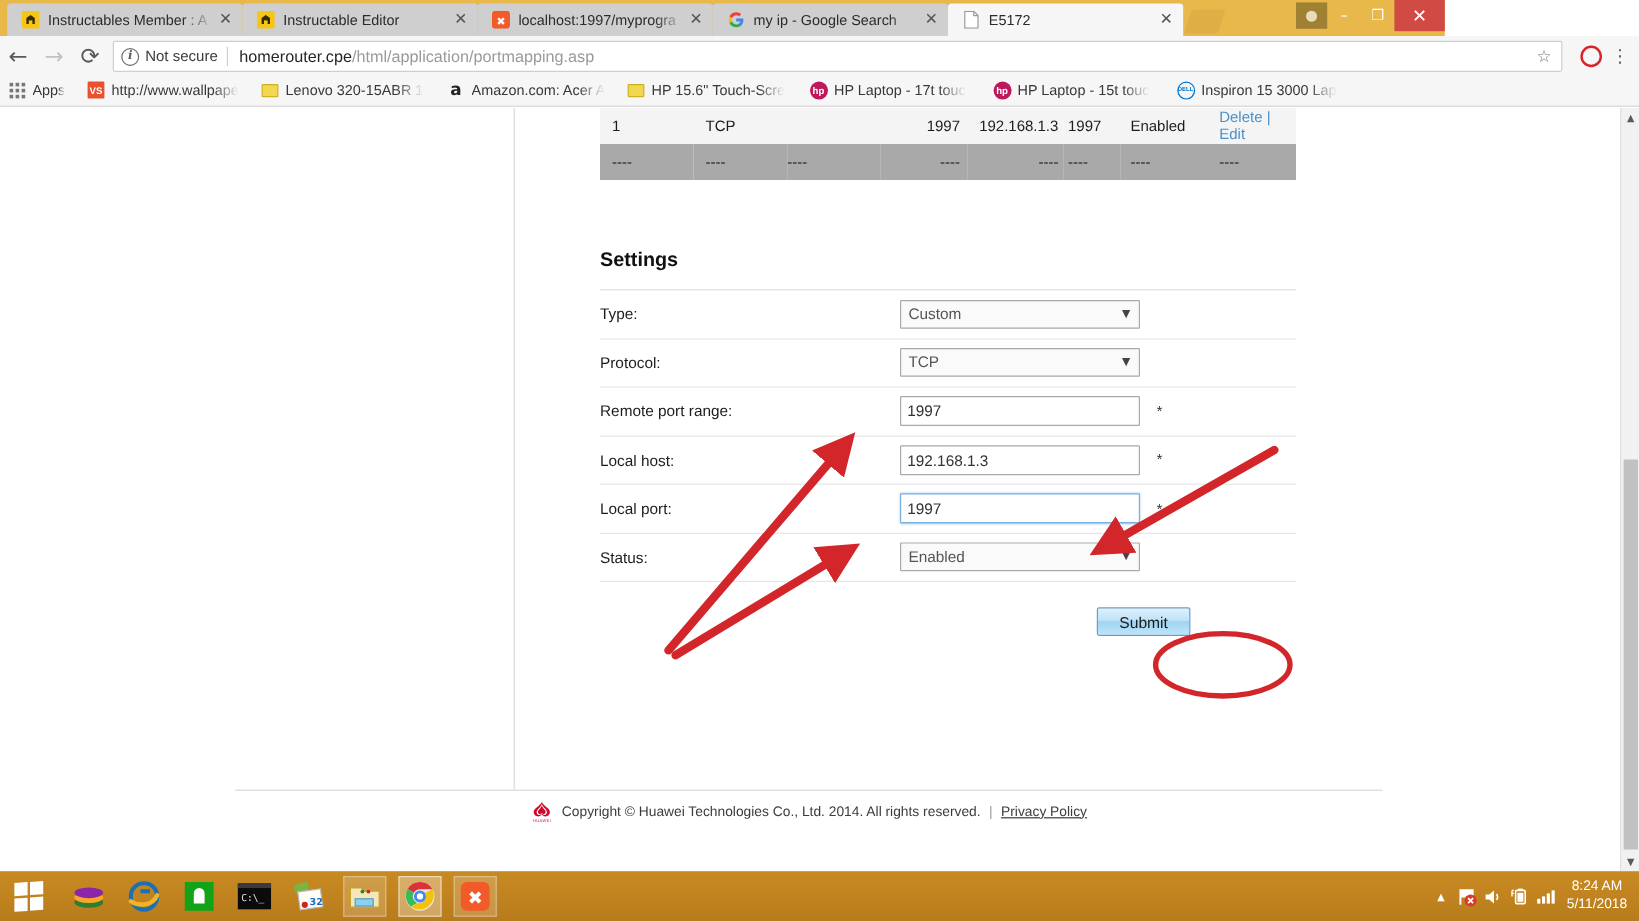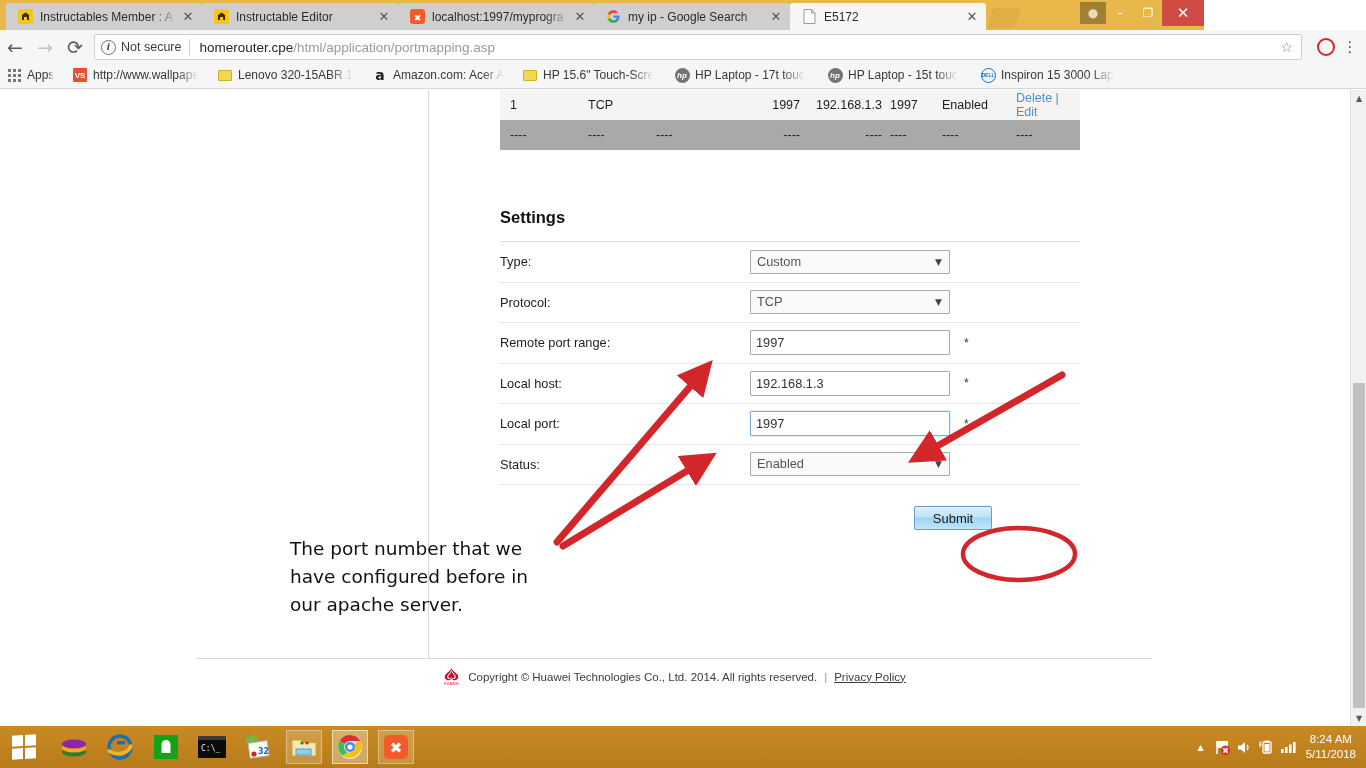--- a/index.html
+++ b/index.html
@@ -111,22 +111,22 @@
   }
   .apps-grid { display: grid; grid-template-columns: repeat(3, 3px); grid-gap: 2px; }
   .apps-grid i { width: 3px; height: 3px; background: #787878; display: block; }
   .folder-ico {
     width: 14px; height: 11px; background: #f2d74f; border: 1px solid #cdb227;
     border-radius: 1px;
   }
   .vs-ico { width: 14px; height: 14px; background: #e8502e; color: #fff;
             font-size: 8px; font-weight: bold; display:flex; align-items:center;
             justify-content:center; border-radius:1px; }
-  .hp-ico { width: 15px; height: 15px; border-radius: 50%; background: #737373;
-            color:#fff; font-size:8px; font-style:italic; font-weight:bold;
+  .hp-ico { width: 15px; height: 15px; border-radius: 50%; background: #be185d;
+            color:#fff; font-size:8px; font-weight:bold;
             display:flex; align-items:center; justify-content:center; }
   .dell-ico { width: 15px; height: 15px; border-radius: 50%; border: 1.5px solid #0076ce;
             color:#0076ce; font-size:5px; font-weight:bold;
             display:flex; align-items:center; justify-content:center; }
   .amzn-ico { font-size: 14px; font-weight: bold; color: #222; font-family: "DejaVu Sans", sans-serif; }
 
   
   .viewport {
     position: absolute; left: 0; top: 90px; width: 1366px; height: 636px;
     background: #fff; overflow: hidden;
@@ -519,23 +519,20 @@
       <path d="M557,452 L700,285" stroke="#d3262b" stroke-width="7" fill="none" stroke-linecap="round" marker-end="url(#ah)"></path>
 
       <path d="M563,456 L700,373" stroke="#d3262b" stroke-width="7" fill="none" stroke-linecap="round" marker-end="url(#ah)"></path>
 
       <path d="M1062,285 L925,363" stroke="#d3262b" stroke-width="7" fill="none" stroke-linecap="round" marker-end="url(#ah)"></path>
     </svg>
 
     <svg width="1366" height="636" style="position:absolute;left:0;top:0;">
       <ellipse cx="1019" cy="464" rx="56" ry="26" fill="none" stroke="#d3262b" stroke-width="4.5"></ellipse>
     </svg>
-    <div class="anno-text" style="left:290px; top:445px; width:272px;">The port number that we
-have configured before in
-our apache server.</div>
   </div>
 
   <div class="taskbar">
     <div class="start-btn">
       <div class="win-logo">
         <i></i>
           <i></i>
           <i></i>
           <i></i>
       </div>

